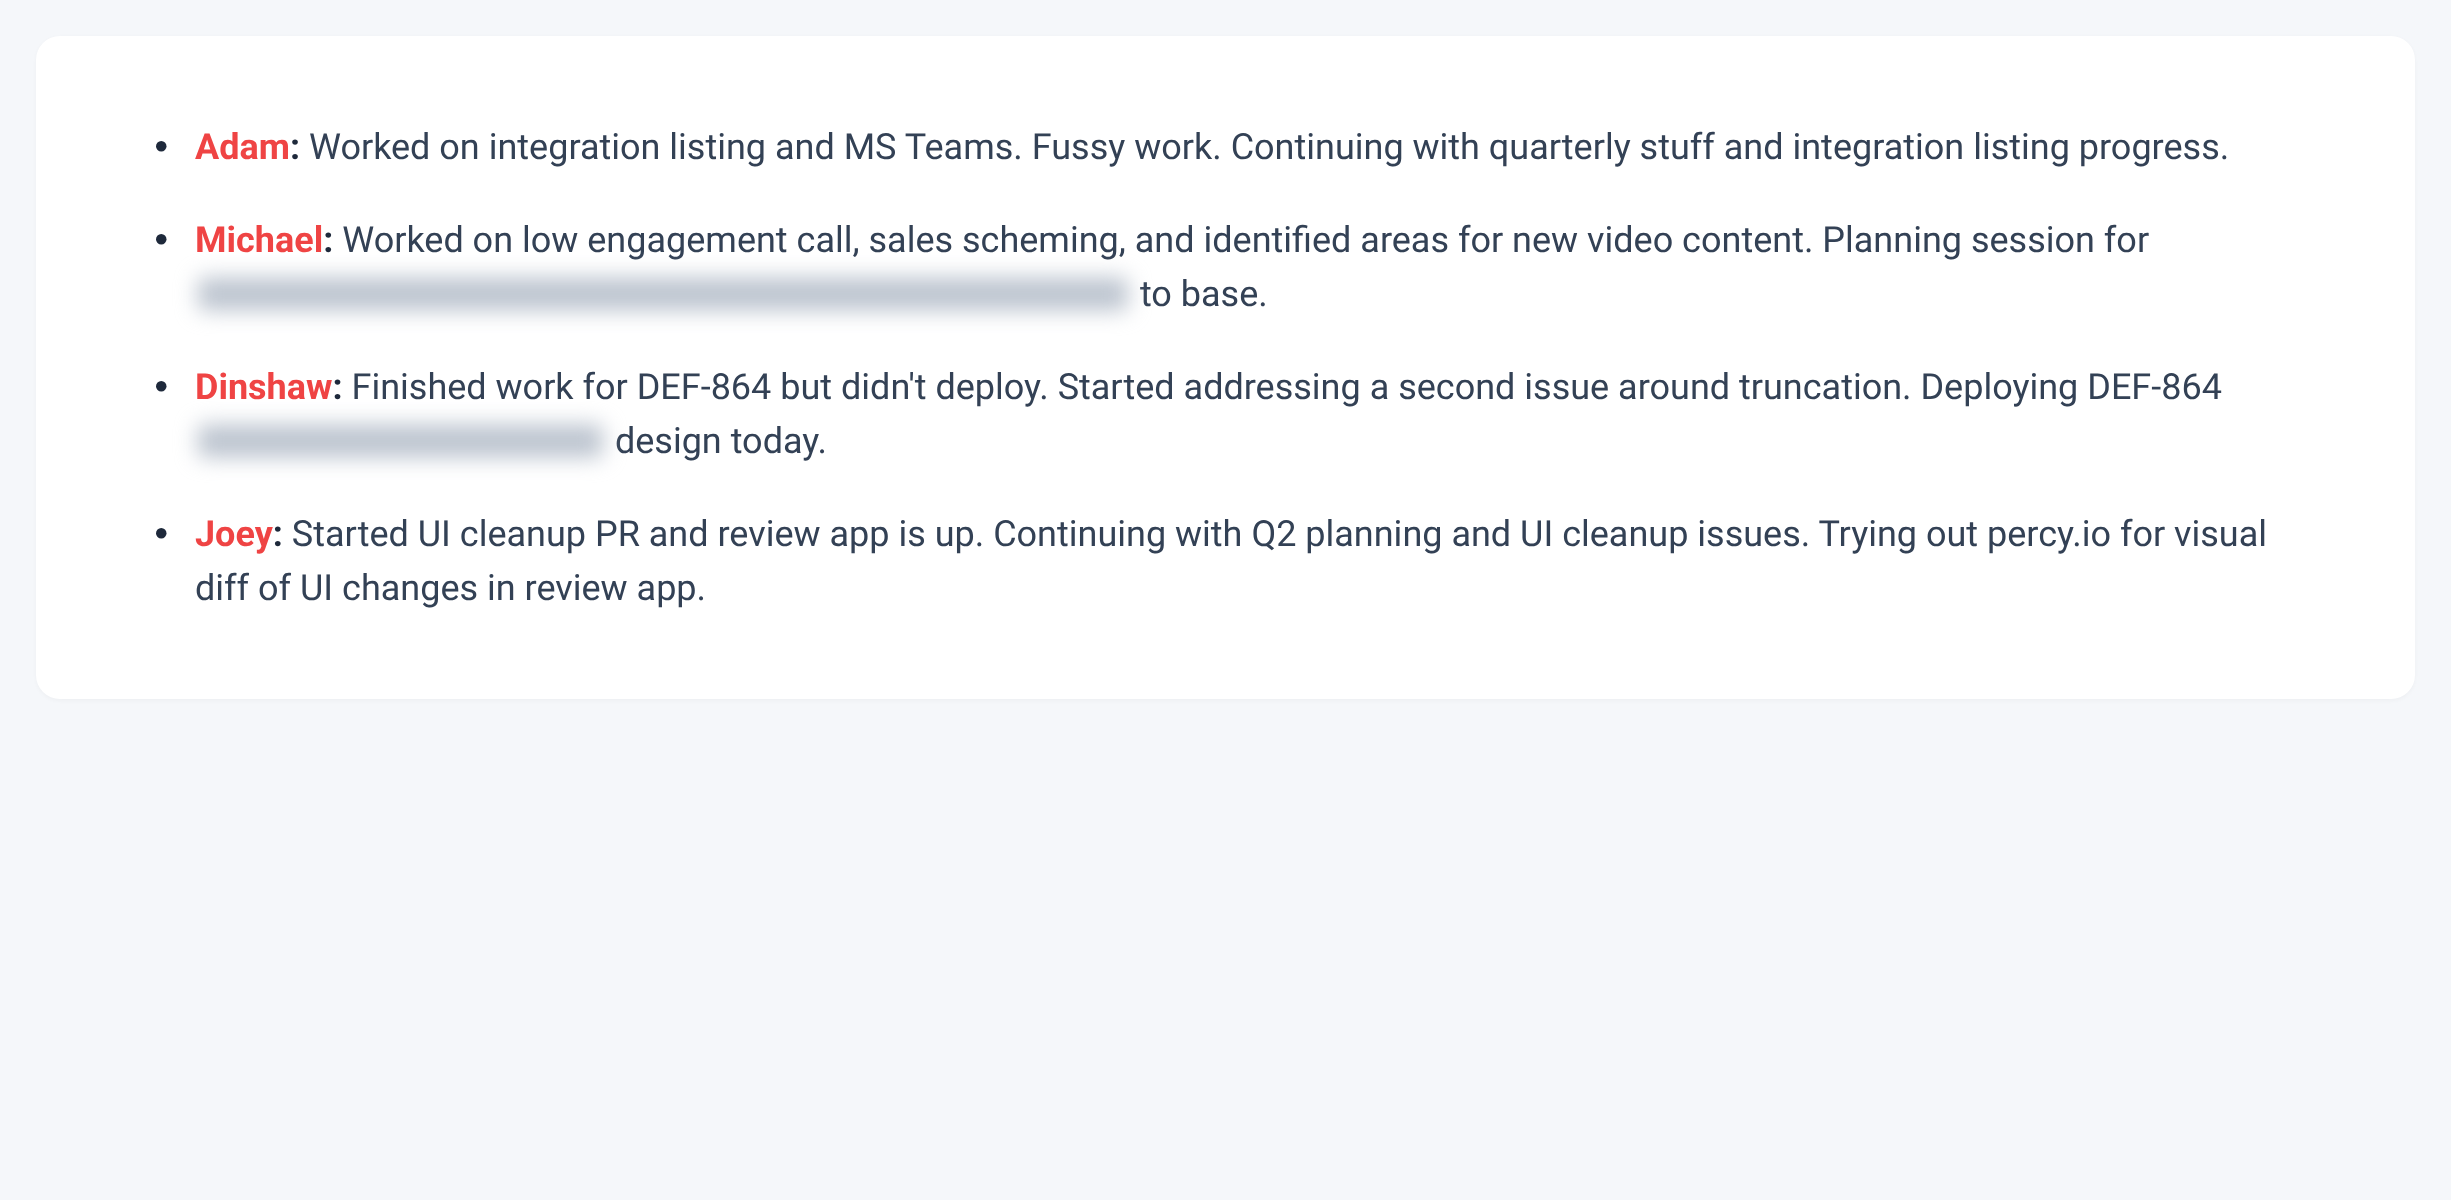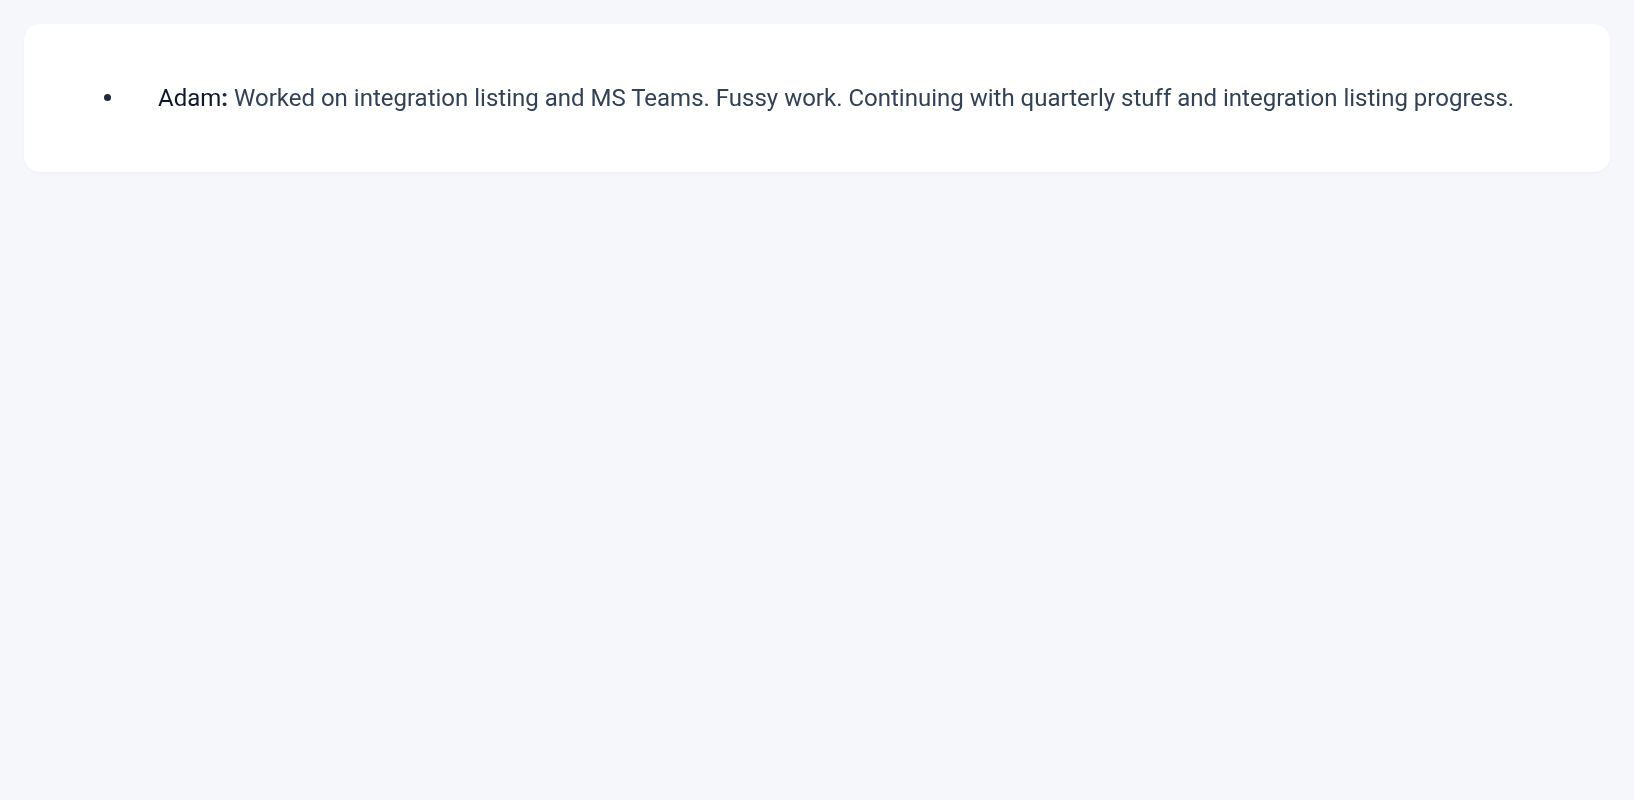--- a/index.html
+++ b/index.html
@@ -40,23 +40,22 @@
       content: "";
       position: absolute;
       left: 8px;
       top: 14px;
       width: 7px;
       height: 7px;
       background: #1e293b;
       border-radius: 50%;
     }
     .name {
-      font-weight: 400;
-      color: #0f172a;
-      margin-left: 28px;
+      font-weight: 700;
+      color: #ef4444;
     }
     .colon {
       font-weight: 700;
       color: #1e293b;
     }
     .redacted {
       display: inline-block;
       vertical-align: middle;
       height: 22px;
       border-radius: 4px;
@@ -66,14 +65,17 @@
       position: relative;
       top: -2px;
     }
   </style>
 </head>
 <body>
 
 <div class="card">
   <ul class="updates">
       <li><span class="name">Adam</span><span class="colon">:</span> <span>Worked on integration listing and MS Teams. Fussy work. Continuing with quarterly stuff and integration listing progress.</span></li>
+      <li><span class="name">Michael</span><span class="colon">:</span> <span>Worked on low engagement call, sales scheming, and identified areas for new video content. Planning session for </span><span class="redacted" style="width: 620px;"></span><span> to base.</span></li>
+      <li><span class="name">Dinshaw</span><span class="colon">:</span> <span>Finished work for DEF-864 but didn't deploy. Started addressing a second issue around truncation. Deploying DEF-864 </span><span class="redacted" style="width: 270px;"></span><span> design today.</span></li>
+      <li><span class="name">Joey</span><span class="colon">:</span> <span>Started UI cleanup PR and review app is up. Continuing with Q2 planning and UI cleanup issues. Trying out percy.io for visual diff of UI changes in review app.</span></li>
     </ul>
 </div>
 
 </body></html>

